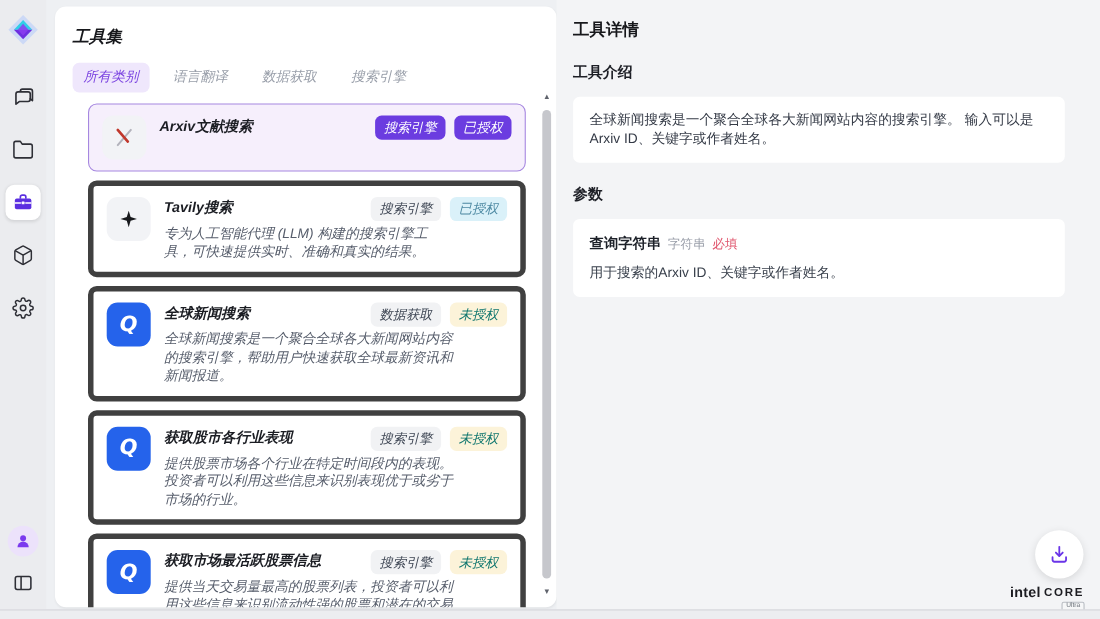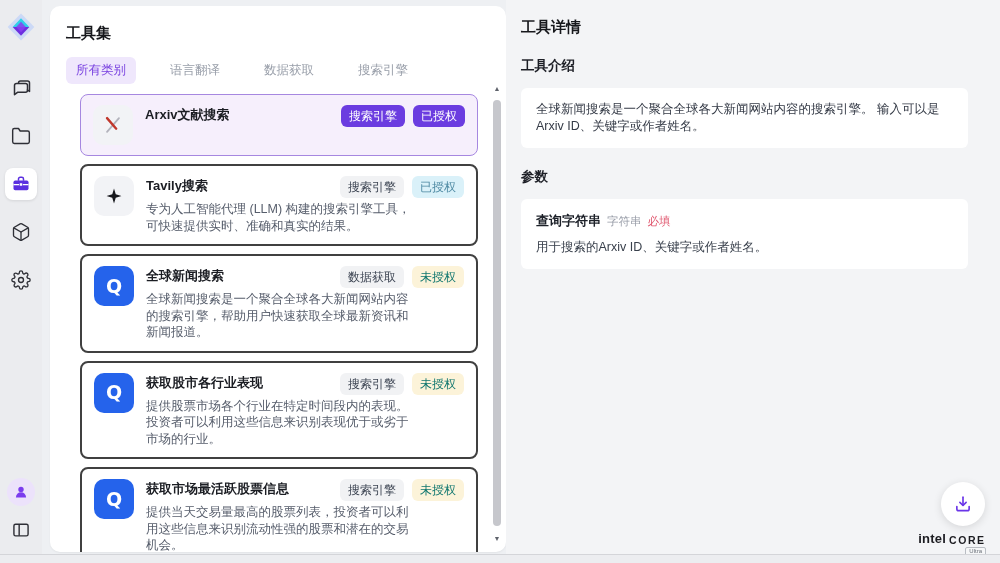--- a/index.html
+++ b/index.html
@@ -14,27 +14,27 @@
     display:flex; flex-direction:column; align-items:center; }
   .logo { margin-top:12px; width:30px; height:30px; }
   .nav { margin-top:30px; display:flex; flex-direction:column; gap:16px; align-items:center; }
   .nav-item { width:32px; height:32px; border-radius:8px; display:flex; align-items:center; justify-content:center; cursor:pointer; }
   .nav-item.active { background:#fff; box-shadow:0 1px 3px rgba(0,0,0,.10); }
   .sidebar-bottom { margin-top:auto; margin-bottom:10px; display:flex; flex-direction:column; gap:10px; align-items:center; }
   .avatar { width:28px; height:28px; border-radius:50%; background:#ece2fb; display:flex; align-items:center; justify-content:center; cursor:pointer; }
 
   
   .tools-panel { position:absolute; left:50px; top:6px; width:456px; height:546px;
-    background:#fff; border-radius:10px; overflow:hidden; box-shadow:0 1px 2px rgba(0,0,0,.05); }
+    background:#fff; border-radius:10px; overflow:hidden; box-shadow:0 1px 2px rgba(0,0,0,.05);font-style:italic; }
   .panel-title { font-size:15px; font-weight:bold; color:#17181c; margin:18px 16px 0; }
-  .tabs { display:flex; gap:24px; margin:14px 16px 0; }
+  .tabs { display:flex; gap:11px; margin:14px 16px 0; }
   .tab { font-size:12.5px; color:#989ea9; padding:5px 10px; border-radius:6px; cursor:pointer; white-space:nowrap; }
   .tab.active { background:#efe7fc; color:#7a42e0; }
   .cards { margin:10px 16px 0; width:412px; display:flex; flex-direction:column; gap:8px;padding-left:14px; }
-  .card { display:flex; gap:12px; padding:10px 12px; border:2px solid #404040; border-radius:8px; background:#fff; cursor:pointer; }
+  .card { display:flex; gap:12px; padding:10px 12px; border:5px solid #404040; border-radius:8px; background:#fff; cursor:pointer; }
   .card.selected { background:#f6effc; border:1.5px solid #a687e0; }
   .tile { width:40px; height:40px; border-radius:10px; background:#f2f3f6; flex:none;
     display:flex; align-items:center; justify-content:center; }
   .tile.blue { background:#2563eb; }
   .q-glyph { color:#fff; font-weight:bold; font-size:19px; line-height:1; font-family:"DejaVu Sans",sans-serif; }
   .card-main { flex:1; min-width:0; }
   .card-head { display:flex; align-items:flex-start; }
   .card-title { font-size:13px; font-weight:bold; color:#1b1d23; line-height:17px; padding-top:1px; }
   .badges { margin-left:auto; display:flex; gap:8px; }
   .badge { font-size:12px; line-height:1; padding:5px 8px; border-radius:6px; white-space:nowrap; }
@@ -60,21 +60,21 @@
   .param-head { display:flex; align-items:baseline; gap:6px; }
   .param-name { font-size:13px; font-weight:bold; color:#1d2129; }
   .param-type { font-size:11.5px; color:#989da8; }
   .param-required { font-size:11.5px; color:#e0566e; }
   .param-desc { margin-top:9px; font-size:12.5px; color:#39404c; }
 
   
   .download-btn { position:absolute; right:15px; bottom:37px; width:44px; height:44px; border-radius:50%;
     background:#fff; box-shadow:0 2px 8px rgba(0,0,0,.12); display:flex; align-items:center; justify-content:center; cursor:pointer; }
   .intel { position:absolute; right:10px; bottom:7px; width:76px; color:#1c1c21; }
-  .intel-row { display:flex; align-items:flex-end; justify-content:center; gap:3px; }
+  .intel-row { display:flex; align-items:center; justify-content:center; gap:3px; }
   .intel-name { font-size:13px; font-weight:bold; letter-spacing:.2px; }
   .intel-series { font-size:10.5px; font-weight:600; letter-spacing:1.6px; }
   .intel-badge-row { display:flex; justify-content:flex-end; margin-top:1px; padding-right:4px; }
   .intel-badge { font-size:6px; line-height:7px; color:#6a7078; border:1px solid #b9bdc3; border-radius:2px; padding:0 3px; background:#f6f7f8; }
 
   .bottom-strip { position:absolute; left:0; top:554px; width:1000px; height:9px;
     background:#ecedf0; border-top:1px solid #d4d5d9; }
 
   svg { display:block; }
 </style>

